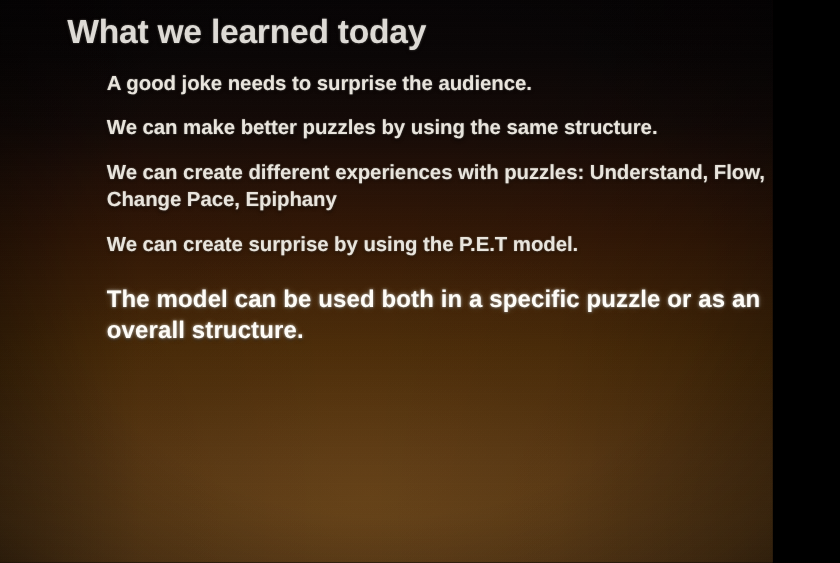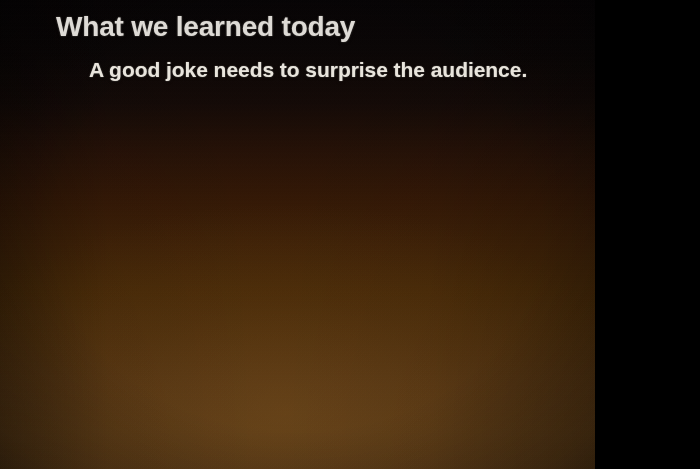--- a/index.html
+++ b/index.html
@@ -7,21 +7,21 @@
     margin: 0;
     padding: 0;
     background: #000;
   }
   body {
     font-family: "Liberation Sans", sans-serif;
   }
 
   .slide {
     position: relative;
-    width: 595px;
+    width: 644px;
     height: 469px;
     overflow: hidden;
     background: #0a0505;
   }
 
   
   .bg-gradient {
     position: absolute;
     inset: 0;
     background: linear-gradient(
@@ -97,21 +97,21 @@
   }
 
   .bullet-list {
     position: absolute;
     left: 89px;
     top: 58px;
     width: 580px;
   }
 
   .bullet {
-    font-size: 21px;
+    font-size: 17px;
     font-weight: bold;
     color: #e9e5dd;
     line-height: 23px;
     margin: 0 0 14px 0;
     letter-spacing: -0.05px;
     text-shadow: 0 0 1.5px rgba(255,250,240,0.45),
                  0 1px 3px rgba(0,0,0,0.6);
   }
 
   .bullet.emphasis {
@@ -151,19 +151,23 @@
   <div class="bg-glow"></div>
   <div class="bg-vignette-h"></div>
   <div class="bg-corners"></div>
 
   <div class="content">
 
     <div class="slide-title">What we learned today</div>
 
     <div class="bullet-list">
       <p class="bullet">A good joke needs to surprise the audience.</p>
+      <p class="bullet">We can make better puzzles by using the same structure.</p>
+      <p class="bullet">We can create different experiences with puzzles: Understand, Flow, Change Pace, Epiphany</p>
+      <p class="bullet">We can create surprise by using the P.E.T model.</p>
+      <p class="bullet emphasis">The model can be used both in a specific puzzle or as an overall structure.</p>
     </div>
 
   </div>
 
   <div class="bg-noise"></div>
 
 </div>
 
 </body></html>

